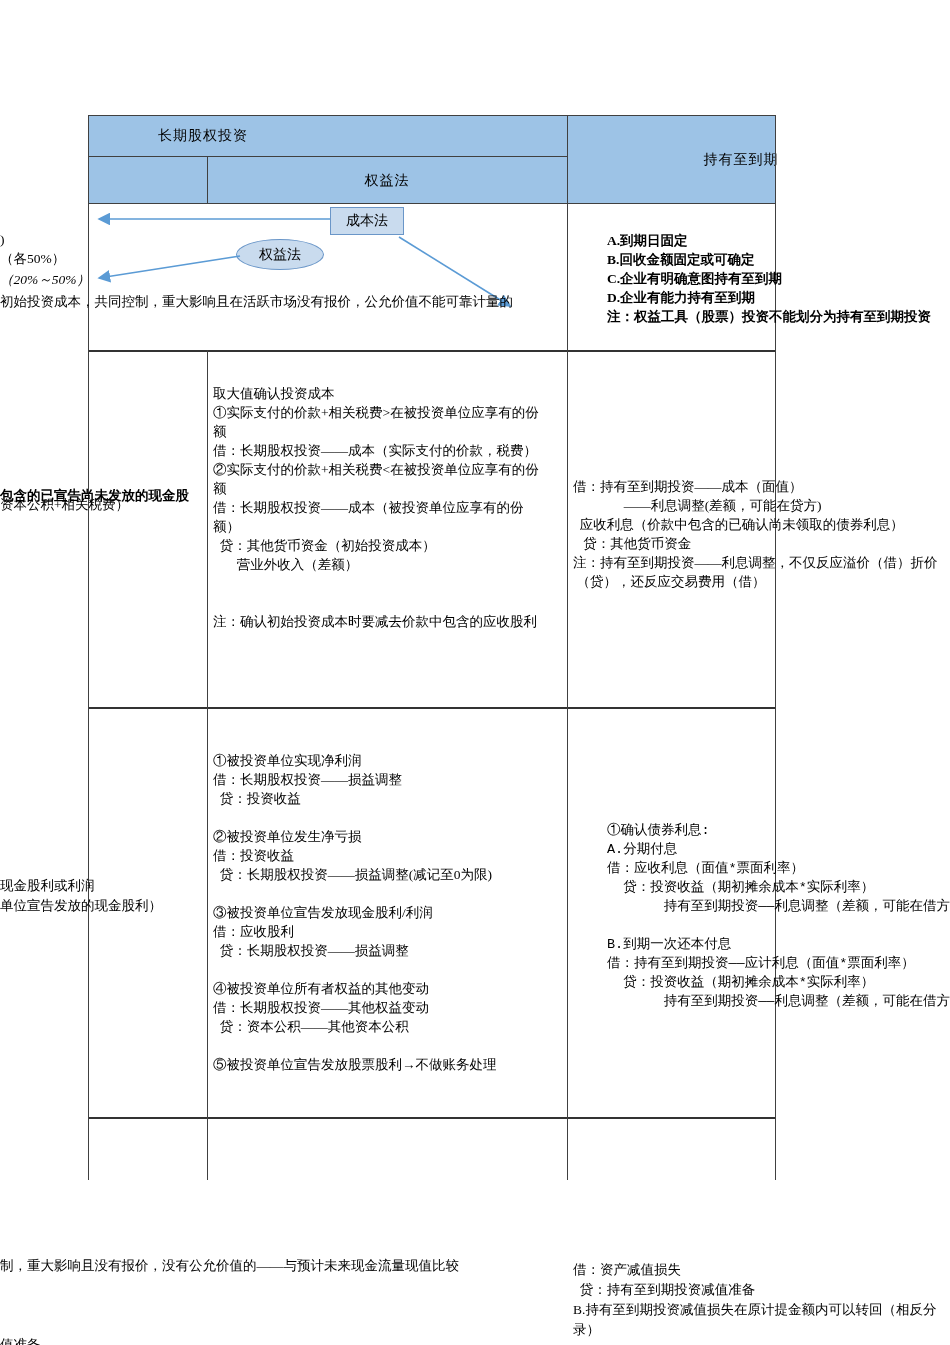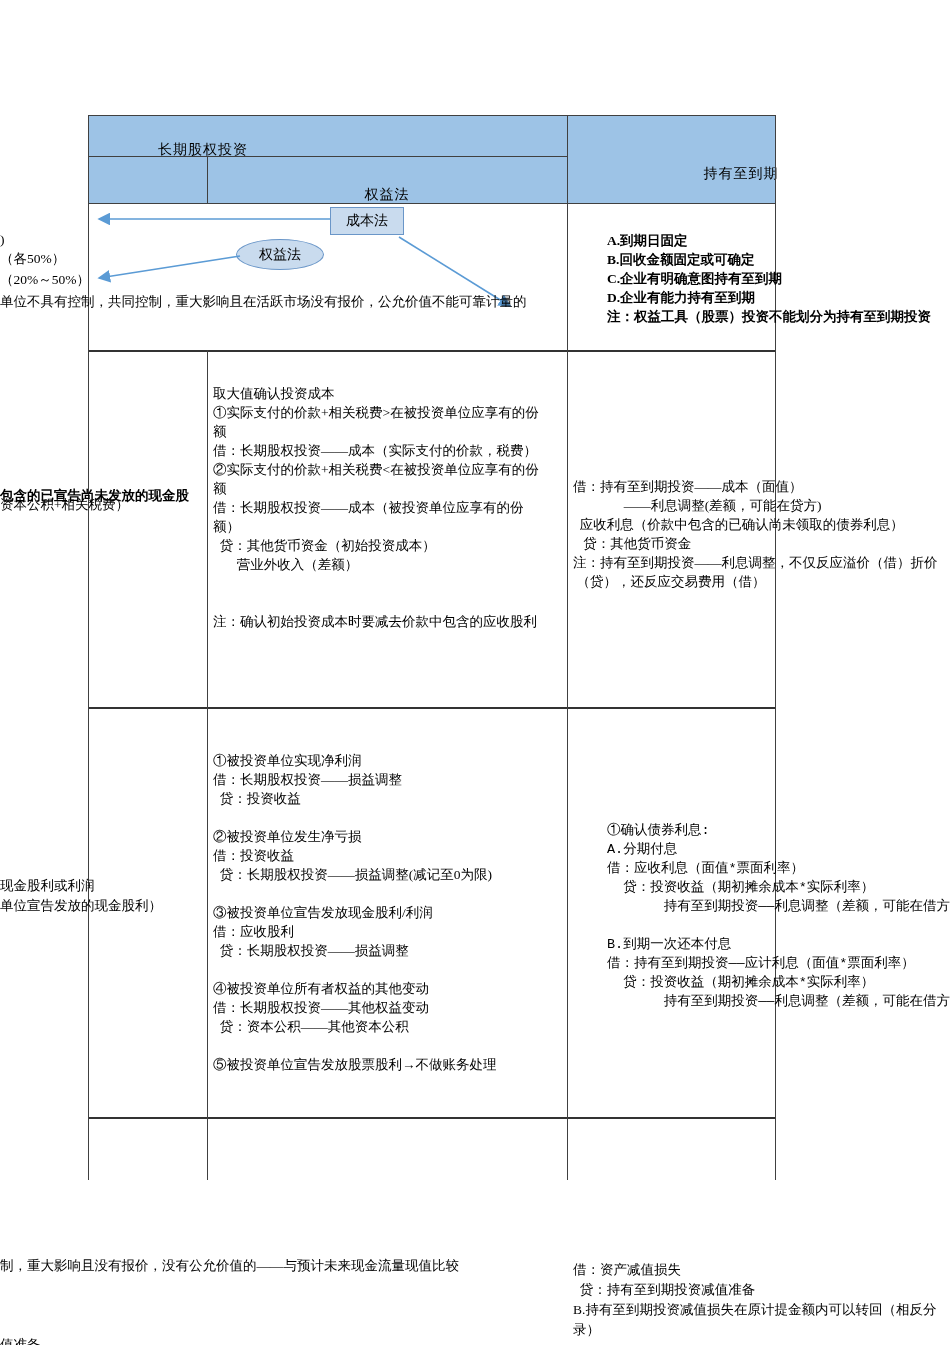--- a/index.html
+++ b/index.html
@@ -4,21 +4,21 @@
 <style>
   html,body{margin:0;padding:0;}
   body{
     width:950px;height:1345px;position:relative;background:#ffffff;overflow:hidden;
     font-family:"Liberation Serif","DejaVu Serif",serif;color:#000;
   }
   .bluecell{position:absolute;background:#9DC3E6;}
   .hline{position:absolute;height:1px;background:#404040;}
   .hline2{position:absolute;height:2px;background:#333333;}
   .vline{position:absolute;width:1px;background:#404040;}
-  .hdrtext{position:absolute;font-size:14px;text-align:center;letter-spacing:1px;margin-top:14px;}
+  .hdrtext{position:absolute;font-size:14px;text-align:center;letter-spacing:1px;}
   .cellblock{position:absolute;font-size:13.5px;line-height:19px;white-space:pre-wrap;}
   .frag{position:absolute;font-size:13.5px;line-height:19px;white-space:nowrap;}
   .shape{
     position:absolute;background:#C9DBEE;border:1.5px solid #6A96C8;
     display:flex;align-items:center;justify-content:center;font-size:14px;
     box-sizing:border-box;
   }
   .ellipse{border-radius:50%;}
   svg.arrows{position:absolute;left:0;top:0;pointer-events:none;}
 </style>
@@ -60,22 +60,22 @@
       <path d="M0,0 L8,4 L0,8 z" fill="#5B9BD5"></path>
     </marker>
   </defs>
   <path d="M330,219 L99,219" stroke="#5B9BD5" stroke-width="1.6" fill="none" marker-end="url(#ah)"></path>
   <path d="M240,256 L99,278" stroke="#5B9BD5" stroke-width="1.6" fill="none" marker-end="url(#ah)"></path>
   <path d="M399,237 L510,306" stroke="#5B9BD5" stroke-width="1.6" fill="none" marker-end="url(#ah)"></path>
 </svg>
 
 <div class="frag" style="left:0;top:230px;">)</div>
 <div class="frag" style="left:0;top:249px;">（各50%）</div>
-<div class="frag" style="left:0;top:270px;">（20%～50%）</div>
-<div class="frag" style="left:0;top:292px;">单位不具有控制，共同控制，重大影响且在活跃市场没有报价，公允价值不能可靠计量的</div>
+<div class="frag" style="left:0;top:270px;font-style:italic;">（20%～50%）</div>
+<div class="frag" style="left:0;top:292px;">初始投资成本，共同控制，重大影响且在活跃市场没有报价，公允价值不能可靠计量的</div>
 
 <div class="cellblock" style="left:607px;top:231px;width:377px;font-weight:bold;">A.到期日固定
 B.回收金额固定或可确定
 C.企业有明确意图持有至到期
 D.企业有能力持有至到期
 注：权益工具（股票）投资不能划分为持有至到期投资</div>
 
 <div class="frag" style="left:0;top:495px;">资本公积+相关税费）</div>
 <div class="frag" style="left:0;top:486px;font-weight:bold;">包含的已宣告尚未发放的现金股</div>
 

